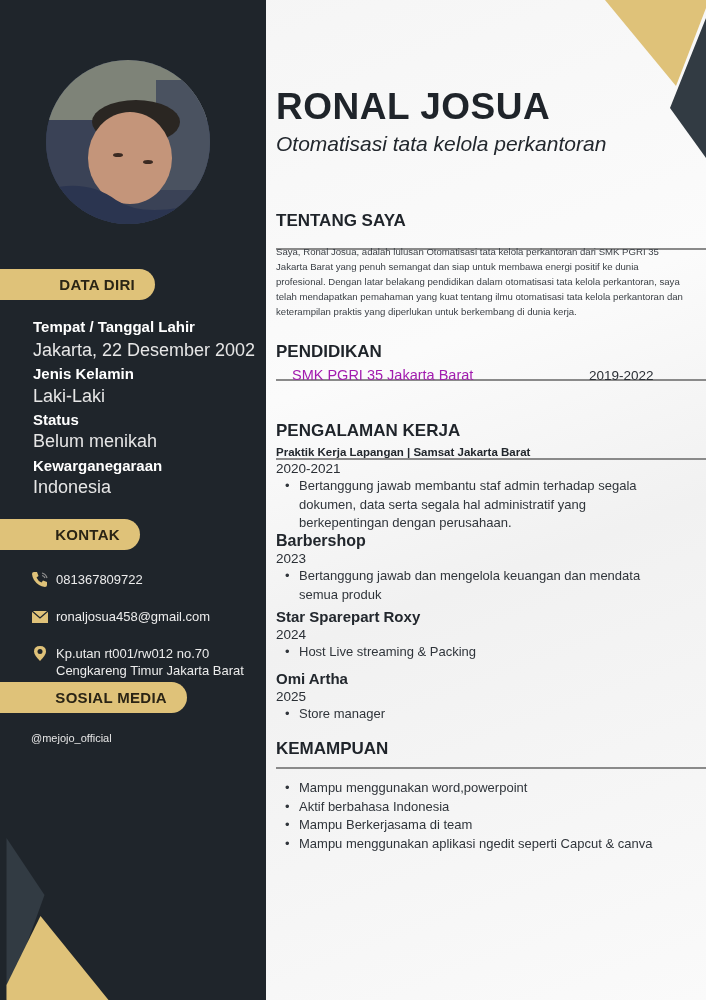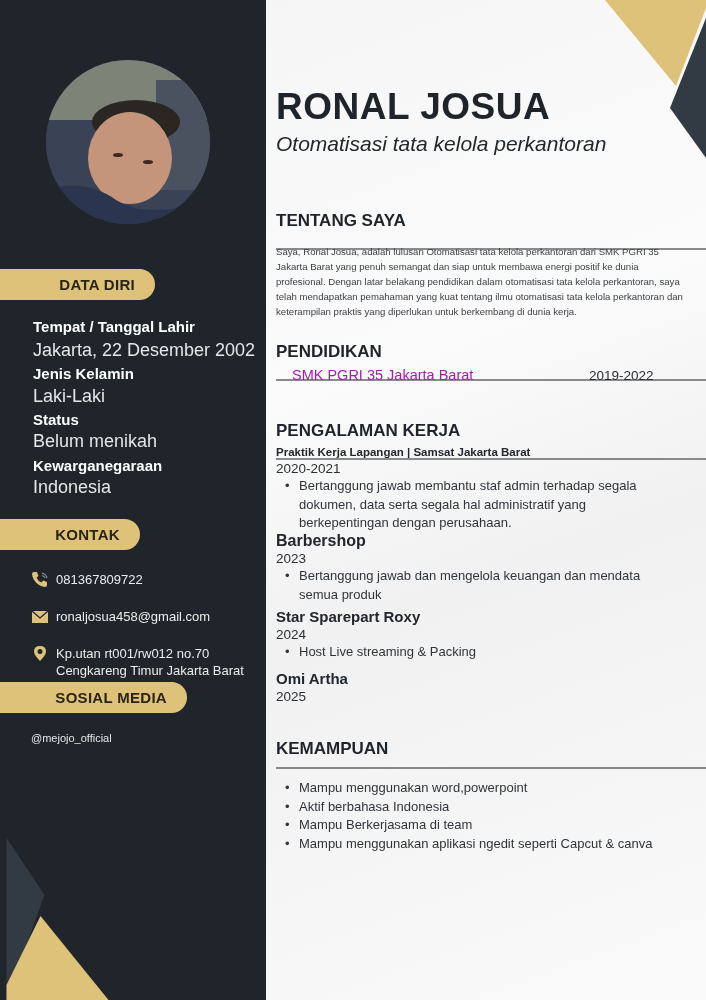--- a/index.html
+++ b/index.html
@@ -153,20 +153,23 @@
     <div class="job-title" style="font-size:15px;line-height:19px;">Star Sparepart Roxy</div>
     <div class="job-year">2024</div>
     <ul class="bullets">
       <li>Host Live streaming &amp; Packing</li>
     </ul>
   </div>
 
   <div class="job" style="top:669px;">
     <div class="job-title" style="font-size:15px;line-height:19px;">Omi Artha</div>
     <div class="job-year">2025</div>
+    <ul class="bullets">
+      <li>Store manager</li>
+    </ul>
   </div>
 
   <h2 class="section-title" style="top:739px;border-bottom-width:2px;padding-bottom:8px;">KEMAMPUAN</h2>
   <ul class="bullets" style="position:absolute;left:0;top:779px;width:390px;">
     <li>Mampu menggunakan word,powerpoint</li>
     <li>Aktif berbahasa Indonesia</li>
     <li>Mampu Berkerjasama di team</li>
     <li>Mampu menggunakan aplikasi ngedit seperti Capcut &amp; canva</li>
   </ul>
 </main>

